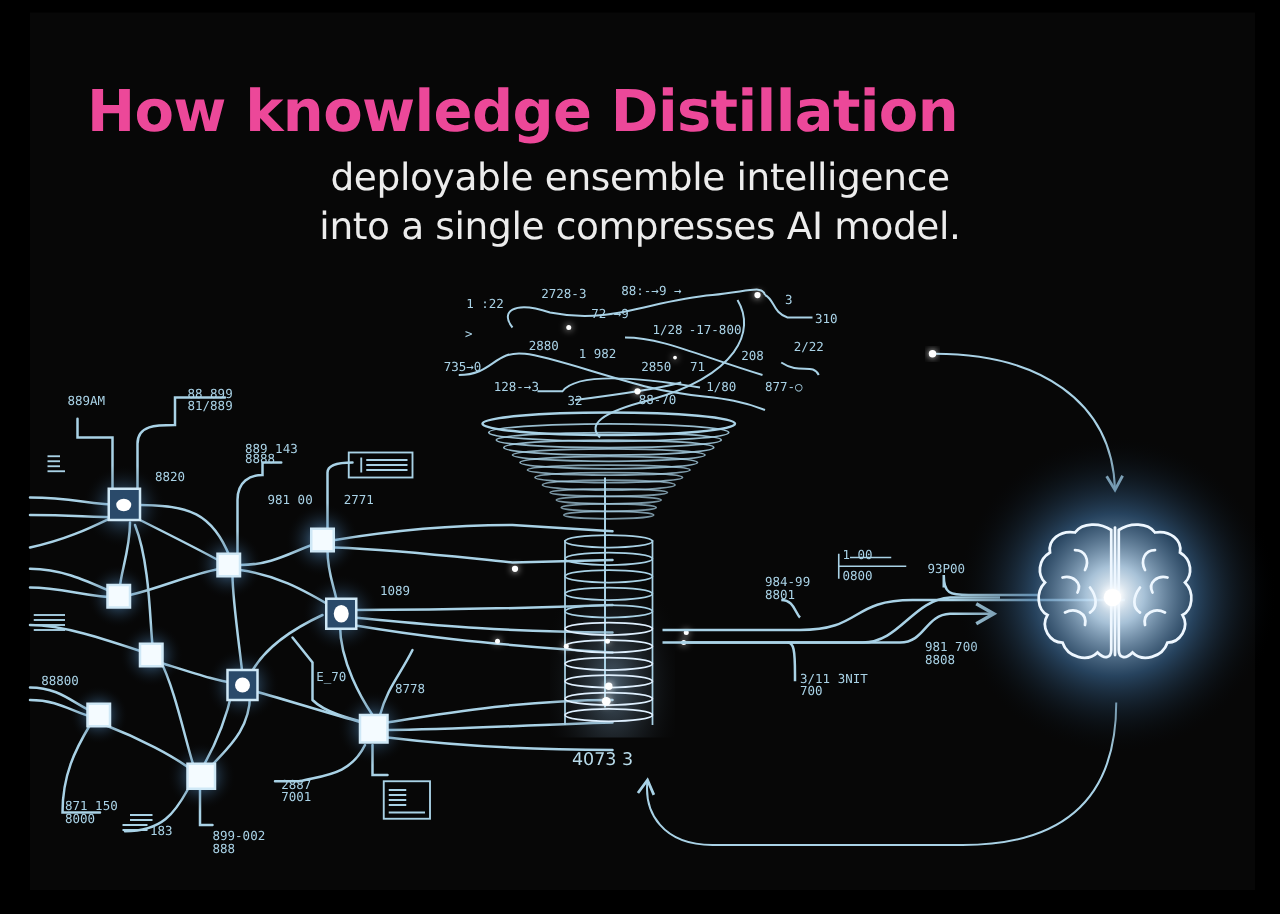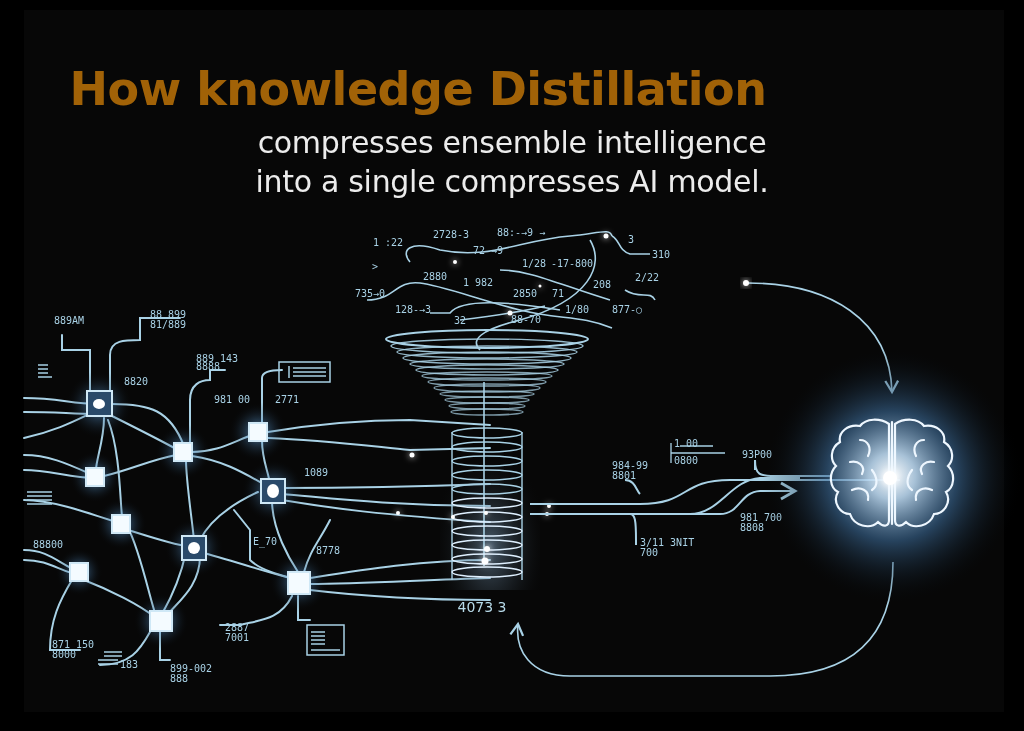--- a/index.html
+++ b/index.html
@@ -1,32 +1,32 @@
 <!DOCTYPE html>
 <html><head>
 <meta charset="utf-8">
 <style>
   html,body{margin:0;padding:0;background:#000;}
   body{width:1024px;height:731px;overflow:hidden;position:relative;font-family:"DejaVu Sans",sans-serif;}
   .frame{position:absolute;left:24px;top:10px;width:980px;height:702px;background:#070707;}
-  .title{position:absolute;left:0;top:62px;width:836px;text-align:center;color:#a16207;font-family:"DejaVu Sans",sans-serif;font-weight:bold;font-size:46px;letter-spacing:-0.5px;line-height:54px;}
+  .title{position:absolute;left:0;top:62px;width:836px;text-align:center;color:#ec4899;font-family:"DejaVu Sans",sans-serif;font-weight:bold;font-size:46px;letter-spacing:-0.5px;line-height:54px;}
   .sub{position:absolute;left:0;width:1024px;text-align:center;color:#ececec;font-family:"DejaVu Sans",sans-serif;font-size:30px;line-height:38px;letter-spacing:-0.3px;}
   .sub1{top:124px;}
   .sub2{top:163px;}
   svg.diagram{position:absolute;left:0;top:0;}
   .lbl{font-family:"DejaVu Sans Mono",monospace;fill:#a9d2e6;font-size:10px;}
   .lblb{font-family:"DejaVu Sans",sans-serif;fill:#b8dbea;font-size:14px;}
 </style>
 </head>
 <body>
 
 <div class="frame"></div>
 
 <div class="title">How knowledge Distillation</div>
-<div class="sub sub1">compresses ensemble intelligence</div>
+<div class="sub sub1">deployable ensemble intelligence</div>
 <div class="sub sub2">into a single compresses AI model.</div>
 
 <svg class="diagram" width="1024" height="731" viewBox="0 0 1024 731">
   <defs>
     <filter id="glow" x="-50%" y="-50%" width="200%" height="200%">
       <feGaussianBlur stdDeviation="3" result="b"></feGaussianBlur>
       <feMerge>
           <feMergeNode in="b"></feMergeNode>
           <feMergeNode in="SourceGraphic"></feMergeNode>
         </feMerge>

